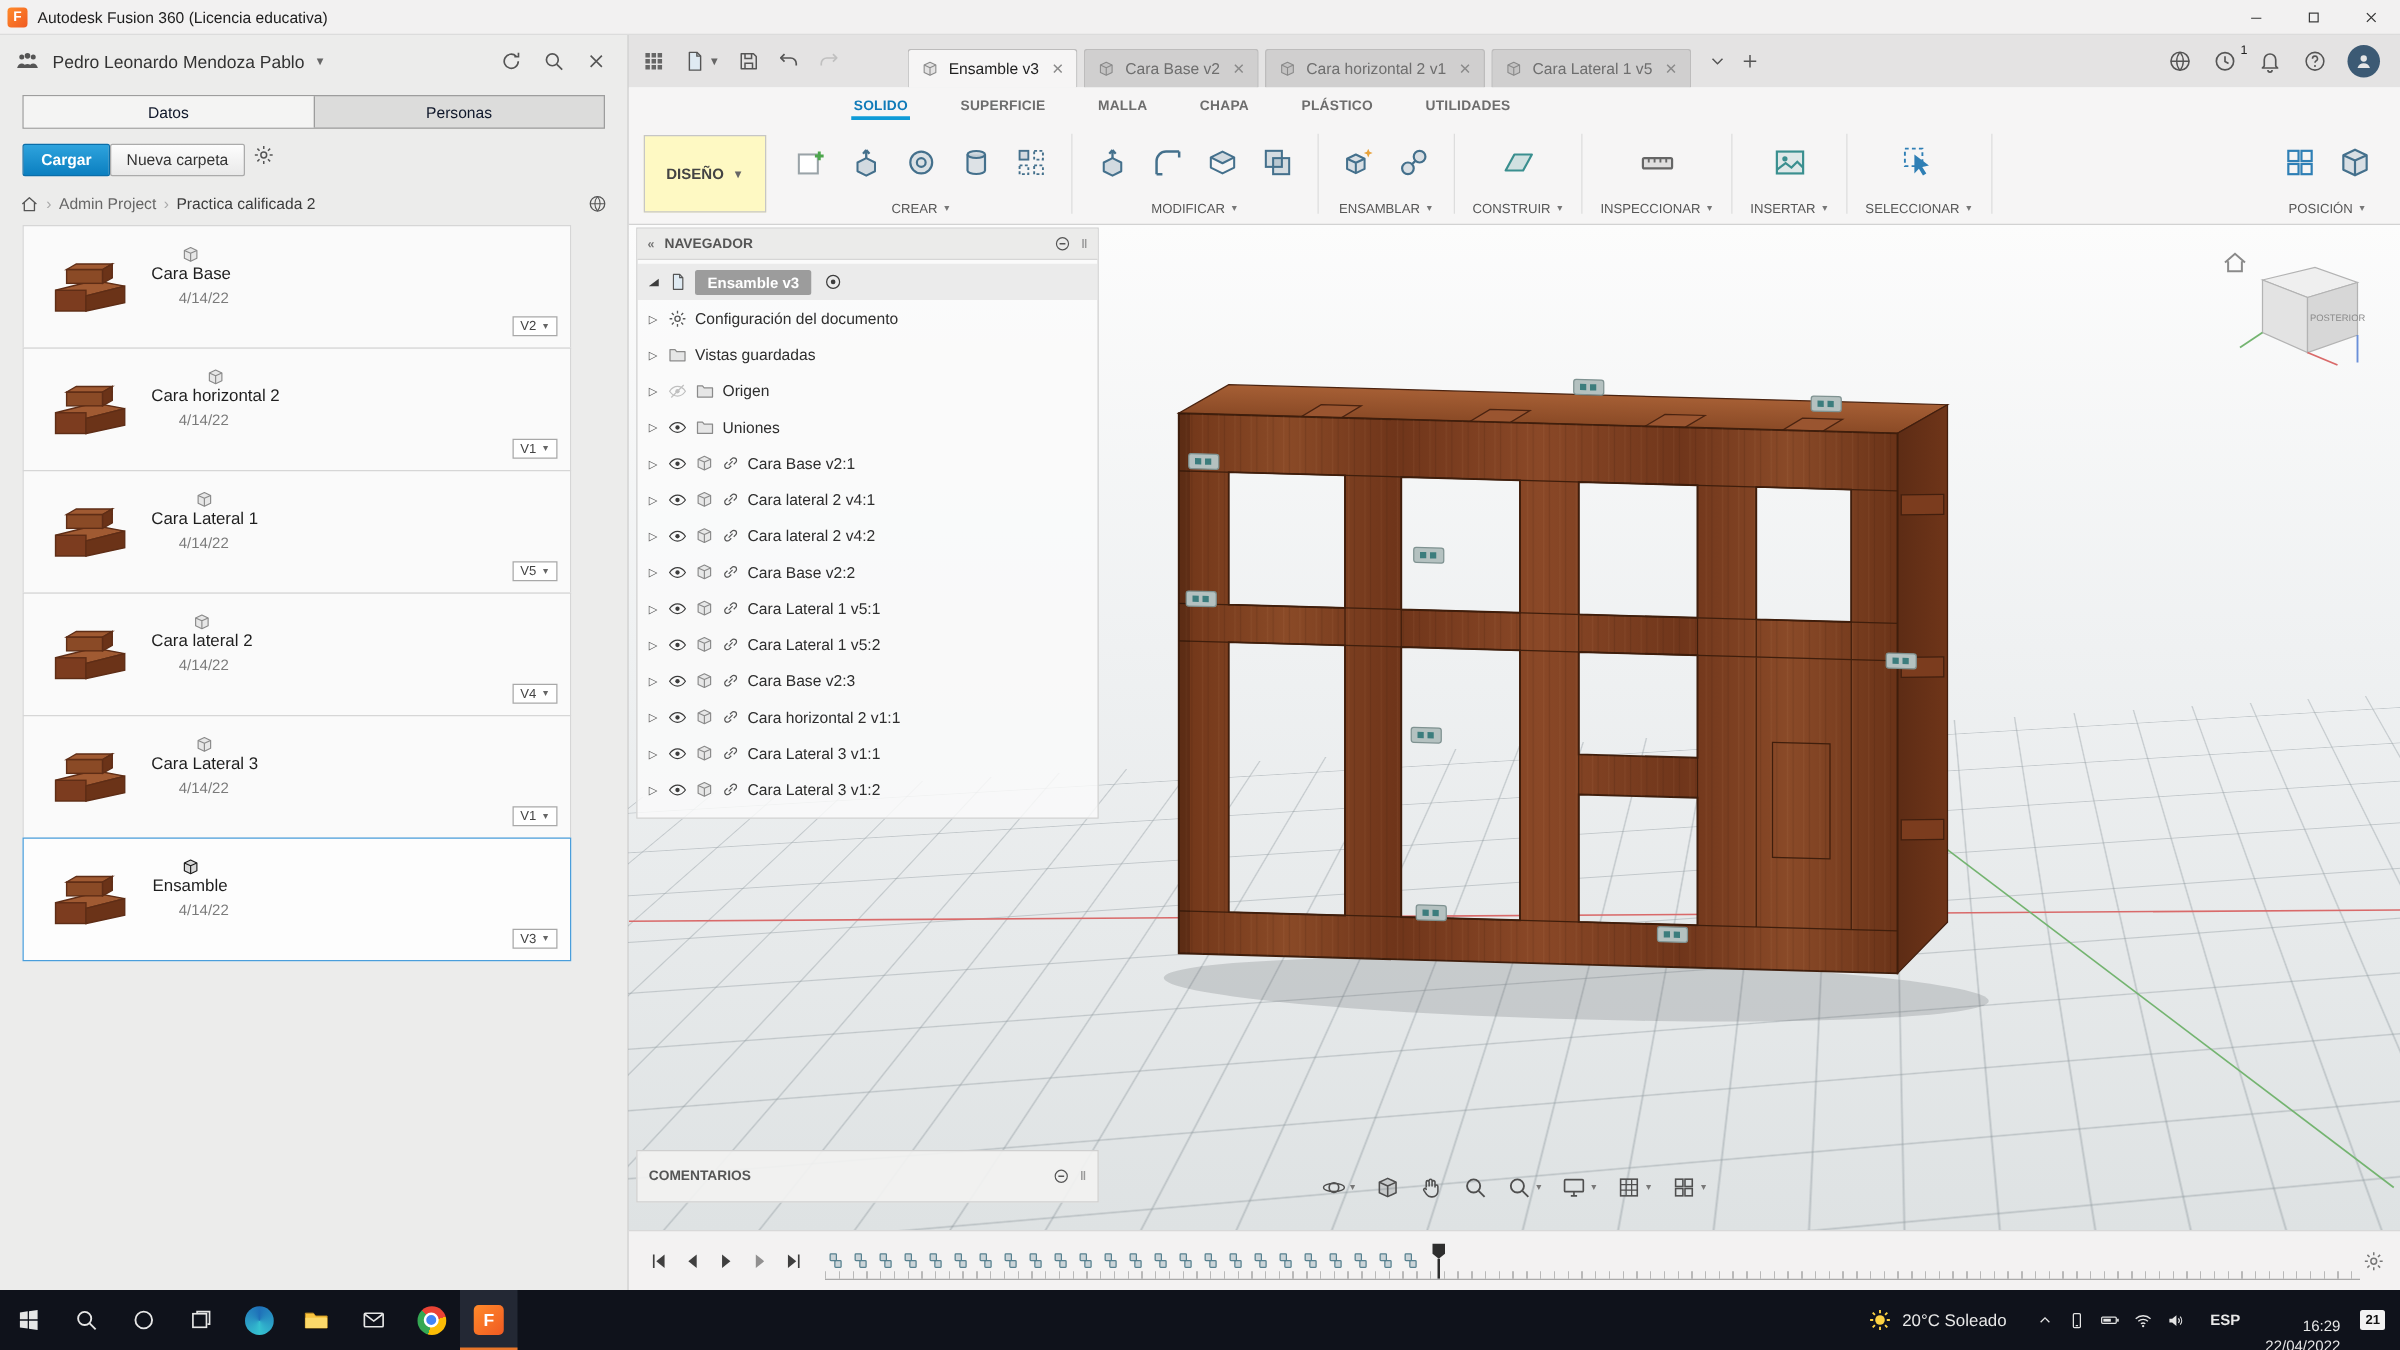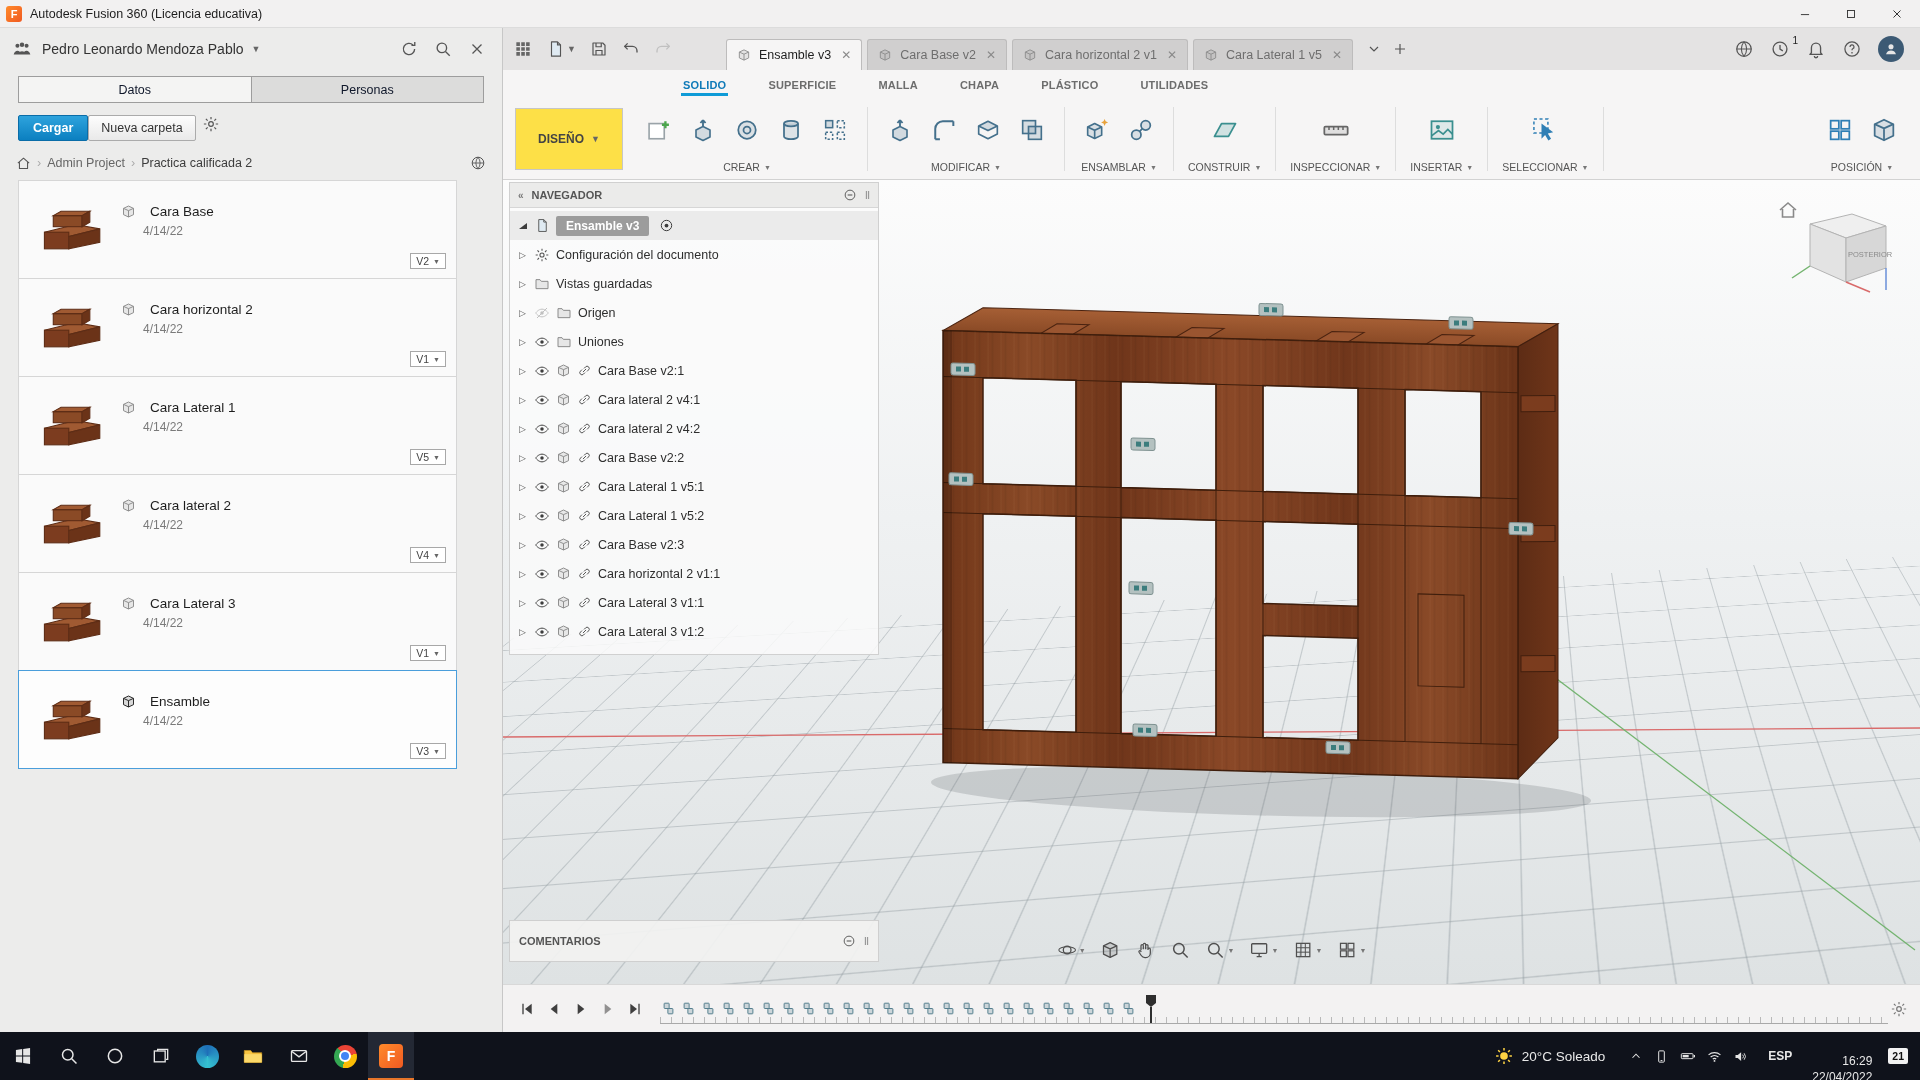--- a/index.html
+++ b/index.html
@@ -40,21 +40,21 @@
   .btn-plain { background:linear-gradient(#fdfdfd,#e9e9e9); border:1px solid #ababab; padding:5px 12px; font-size:12.5px; color:#333; border-radius:2px; }
   .dp-crumbs { display:flex; align-items:center; gap:6px; padding:8px 16px 6px; font-size:12.5px; color:#666; }
   .crumb-sep { color:#aaa; }
   .crumb-folder { color:#3c3c3c; }
   .dp-list { flex:1; padding:4px 45px 0 18px; }
   .dp-item { height:99px; background:#fafafa; border:1px solid #d6d6d6; margin-top:-1px; position:relative;
              display:flex; align-items:center; padding:8px 10px; }
   .dp-item.selected { border:1px solid #4a9edb; background:#fdfdfd; z-index:2; }
   .dp-thumb { width:84px; height:74px; display:flex; align-items:center; justify-content:center; }
   .dp-meta { margin-left:8px; margin-bottom:18px; }
-  .dp-namerow { display:flex; align-items:center; gap:14px; font-size:13.5px; color:#1e1e1e; }
+  .dp-namerow { display:flex; align-items:center; gap:0; font-size:13.5px; color:#1e1e1e;flex-direction:column; }
   .dp-date { font-size:12px; color:#7a7a7a; margin:5px 0 0 22px; }
   .dp-ver { position:absolute; right:10px; bottom:9px; border:1px solid #a8a8a8; background:#fff; font-size:10.5px; color:#444;
             padding:1px 5px; display:flex; align-items:center; gap:4px; }
   .dp-ver .dp-caret{ font-size:7px; }
 
   
   .main { flex:1; display:flex; flex-direction:column; min-width:0; }
 
   .quickbar { height:42px; background:#e4e3e3; display:flex; align-items:center; padding:0 10px; }
   .qb-left { display:flex; align-items:center; gap:14px; }
@@ -68,21 +68,21 @@
   .qb-right { margin-left:auto; display:flex; align-items:center; gap:16px; padding-right:6px; }
   .clockwrap { position:relative; }
   .clockbadge { position:absolute; top:-4px; right:-8px; font-size:10px; color:#222; }
   .avatar { width:26px; height:26px; border-radius:50%; background:#3c5a74; display:flex; align-items:center; justify-content:center; }
 
   .ribbonrow { height:26px; background:#f6f5f5; display:flex; align-items:flex-end; padding-left:178px; gap:38px; }
   .rtab { font-size:11px; font-weight:bold; color:#6d6d6d; padding:5px 2px; letter-spacing:.2px; }
   .rtab.active { color:#0f7ab8; box-shadow:inset 0 -3px 0 #0f9bd7; }
 
   .toolsrow { height:84px; background:#f6f5f5; border-bottom:1px solid #d2d2d2; display:flex; align-items:stretch; padding:3px 10px 0 12px; }
-  .design-box { width:108px; height:62px; align-self:center; border:1px solid #c6c6c6; background:#fde047; display:flex; align-items:center;
+  .design-box { width:98px; height:62px; align-self:center; border:1px solid #c6c6c6; background:#fef9c3; display:flex; align-items:center;
                 justify-content:center; gap:7px; font-size:12px; font-weight:bold; color:#444; margin-right:10px; }
   .group { display:flex; flex-direction:column; align-items:center; padding:3px 8px 2px; }
   .group-icons { display:flex; align-items:center; gap:8px; flex:1; }
   .gicon { width:36px; height:36px; display:flex; align-items:center; justify-content:center; }
   .group-label { font-size:10.5px; color:#555; display:flex; align-items:center; gap:4px; padding:3px 0 4px; }
   .gcaret { font-size:7px; color:#777; }
   .gdivider { width:1px; background:#ddd; margin:8px 6px; }
   .pos-group { margin-left:auto; }
 
   

